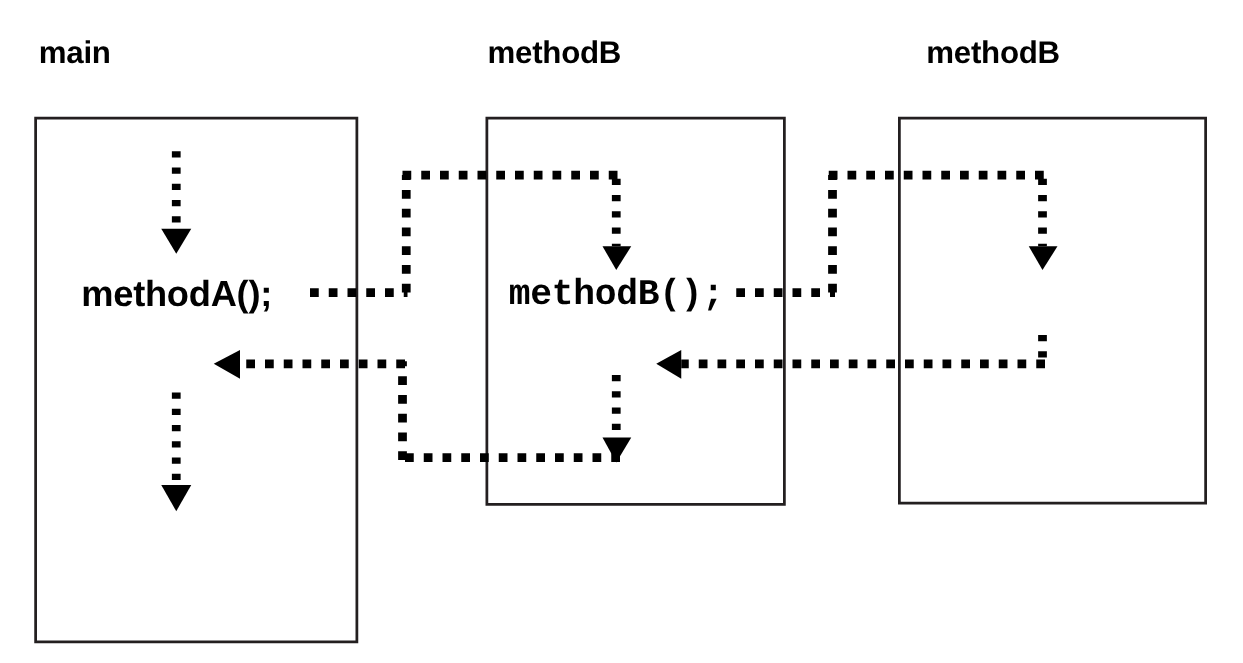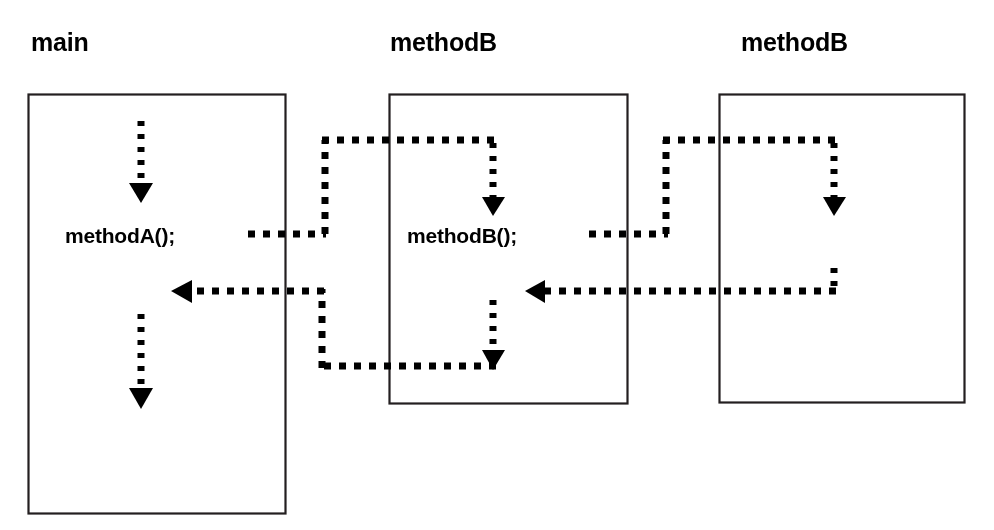--- a/index.html
+++ b/index.html
@@ -35,31 +35,31 @@
     font-size: 25px;
     line-height: 28px;
     color: #000000;
     white-space: nowrap;
     letter-spacing: -0.2px;
   }
   .stmt-label {
     position: absolute;
     font-family: "Liberation Sans", sans-serif;
     font-weight: bold;
-    font-size: 21px;
+    font-size: 29px;
     line-height: 28px;
     color: #000000;
     white-space: nowrap;
     letter-spacing: -0.2px;
   }
   #title-main      { left: 31px;  top: 28px; }
   #title-methodA   { left: 390px; top: 28px; }
   #title-methodB   { left: 721px; top: 28px; margin-left: 20px; }
   #stmt-methodA    { left: 65px;  top: 222px; }
-  #stmt-methodB    { left: 407px; top: 222px; }
+  #stmt-methodB    { left: 407px; top: 222px; font-family: Liberation Mono, monospace; }
 </style>
 </head>
 <body>
 
 <div id="diagram-root">
 
   <svg id="diagram-svg" viewBox="0 0 994 530" xmlns="http://www.w3.org/2000/svg">
 
     <rect x="28.5" y="94.5" width="257" height="419" fill="#ffffff" stroke="#231f20" stroke-width="2.2"></rect>
 

